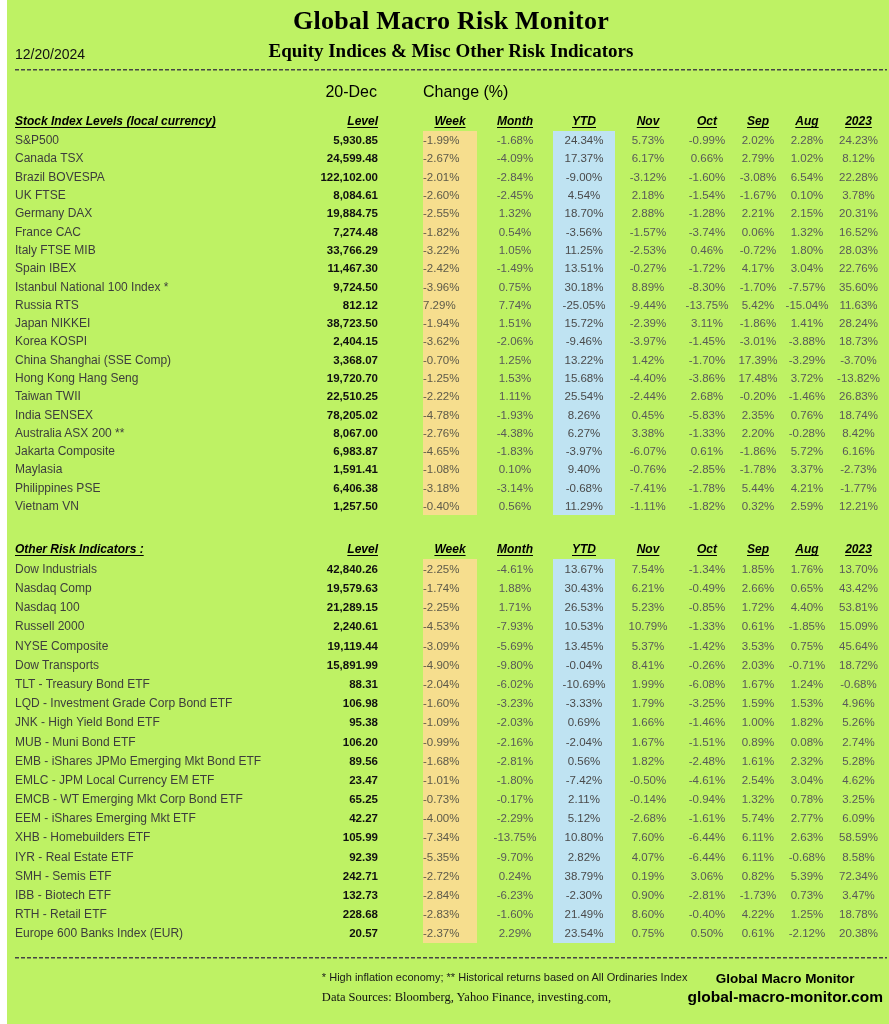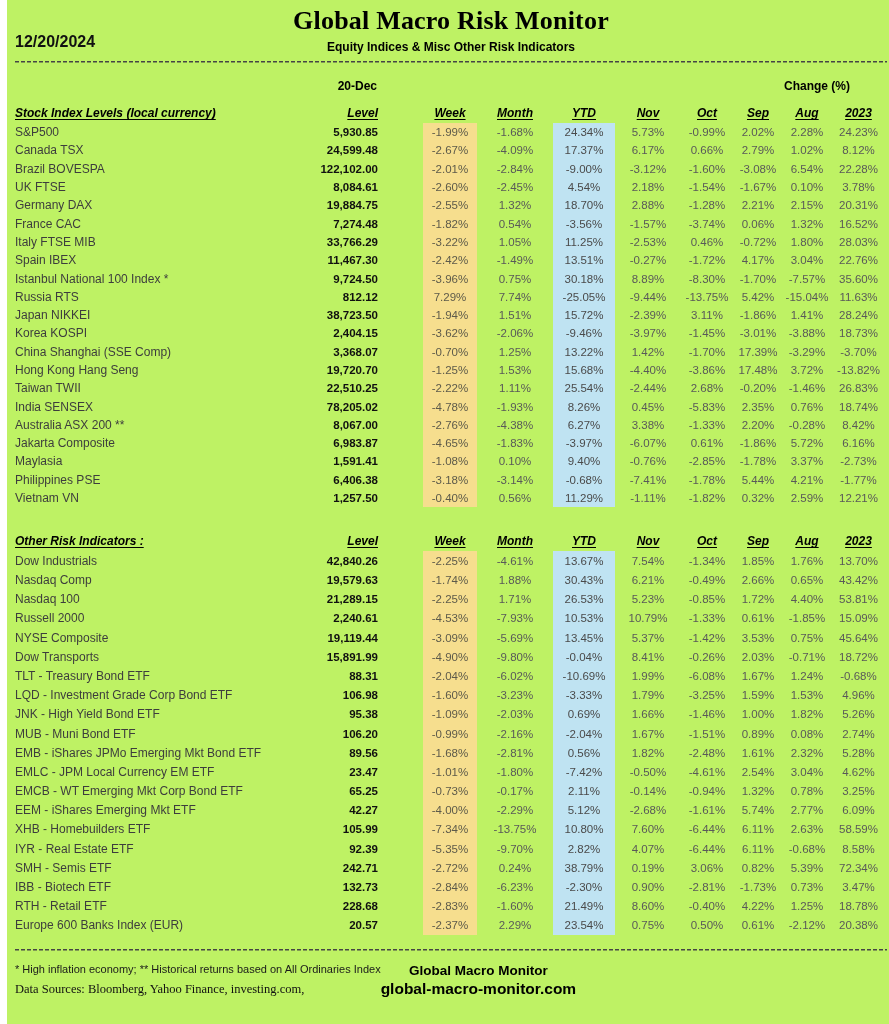--- a/index.html
+++ b/index.html
@@ -15,27 +15,27 @@
   }
   
   .title {
     text-align:center;
     font-family:"Liberation Serif", serif;
     font-weight:700; font-size:26px; color:#000;
     letter-spacing:.2px;
   }
   .subtitle {
     text-align:center;
-    font-family:Liberation Sans, sans-serif;
-    font-weight:700; font-size:12px; color:#000;
+    font-family:Liberation Serif, serif;
+    font-weight:700; font-size:19px; color:#000;
     margin-top:4px;
   }
   .report-date {
-    position:absolute; left:8px; top:33px;
-    font-size:16px; font-weight:700; color:#111;
+    position:absolute; left:8px; top:46px;
+    font-size:14px; font-weight:400; color:#111;
   }
   .dashed {
     height:2px; margin-top:7px;
     background:repeating-linear-gradient(90deg,#454545 0 4px,transparent 4px 6px);
     background-size:100% 1.5px; background-repeat:no-repeat; background-position:center;
   }
   
   table { border-collapse:collapse; table-layout:fixed; width:871px; }
   col.c-name  { width:294px; }
   col.c-level { width:72px; }
@@ -45,47 +45,47 @@
   col.c-ytd   { width:62px; }
   col.c-nov   { width:66px; }
   col.c-oct   { width:52px; }
   col.c-sep   { width:50px; }
   col.c-aug   { width:48px; }
   col.c-y2023 { width:55px; }
 
   th, td { font-size:11.5px; white-space:nowrap; overflow:hidden; }
 
   .super-row th { height:30px; vertical-align:bottom; padding-bottom:8px;
-                  font-size:12px; font-weight:700; color:#000; }
+                  font-size:16px; font-weight:400; color:#000; }
   .super-row .c-level { text-align:right; padding-right:4px; }
-  .super-row .change-span { text-align:right; padding-right:36px; }
+  .super-row .change-span { text-align:left; padding-right:36px; }
 
   .head-row th { height:22px; vertical-align:bottom; padding-bottom:3px;
                  font-weight:700; color:#000; font-size:12px;
                  text-decoration:underline; text-underline-offset:2px;font-style:italic; }
   .head-row .sec-title { text-align:left; }
   .head-row .c-level   { text-align:right; padding-right:3px; }
   .head-row .c-week, .head-row .c-month, .head-row .c-ytd, .head-row .c-nov,
   .head-row .c-oct, .head-row .c-sep, .head-row .c-aug, .head-row .c-y2023 { text-align:center; }
 
   tbody td.c-name  { text-align:left; color:#3d3d3d; font-size:12px; }
   tbody td.c-level { text-align:right; padding-right:3px; font-weight:700; color:#101010; }
-  tbody td.c-week  { text-align:center; color:#5d5a4a; background:var(--week-bg,#F6DE8E); }
+  tbody td.c-week  { text-align:left; color:#5d5a4a; background:var(--week-bg,#F6DE8E); }
   tbody td.c-ytd   { text-align:center; color:#4a4a4a; background:var(--ytd-bg,#BFE3F2); }
   tbody td.c-month, tbody td.c-nov, tbody td.c-oct,
   tbody td.c-sep, tbody td.c-aug, tbody td.c-y2023 { text-align:center; color:#595959; }
 
   .t1 { margin-top:8px; }
   .t1 tbody tr { height:18.3px; }
   .t2 { margin-top:22px; }
   .t2 tbody tr { height:19.2px; }
 
   
   .bottom-rule { margin-top:14px; }
-  .footer { display:flex; justify-content:flex-start; margin-top:12px; }
+  .footer { display:flex; justify-content:flex-end; margin-top:12px; }
   .footnote { font-size:11px; color:#1a1a1a; }
   .sources  { font-family:"Liberation Serif", serif; font-size:12.5px; color:#111; margin-top:7px; }
   .brand { text-align:center; padding-right:4px; }
   .brand-name { font-size:13.5px; font-weight:700; color:#000; }
   .brand-url  { font-size:15.5px; font-weight:700; color:#000; margin-top:2px; }
 </style>
 </head>
 <body>
 
 <div class="page">

